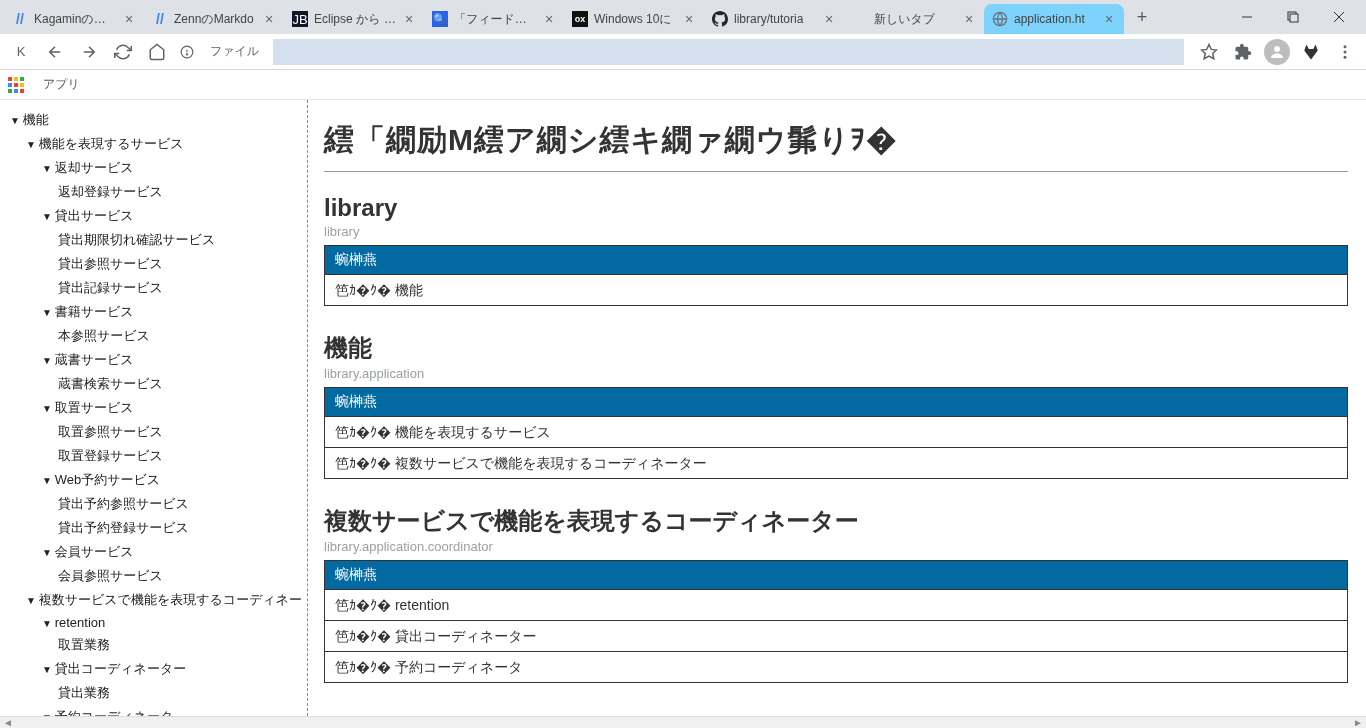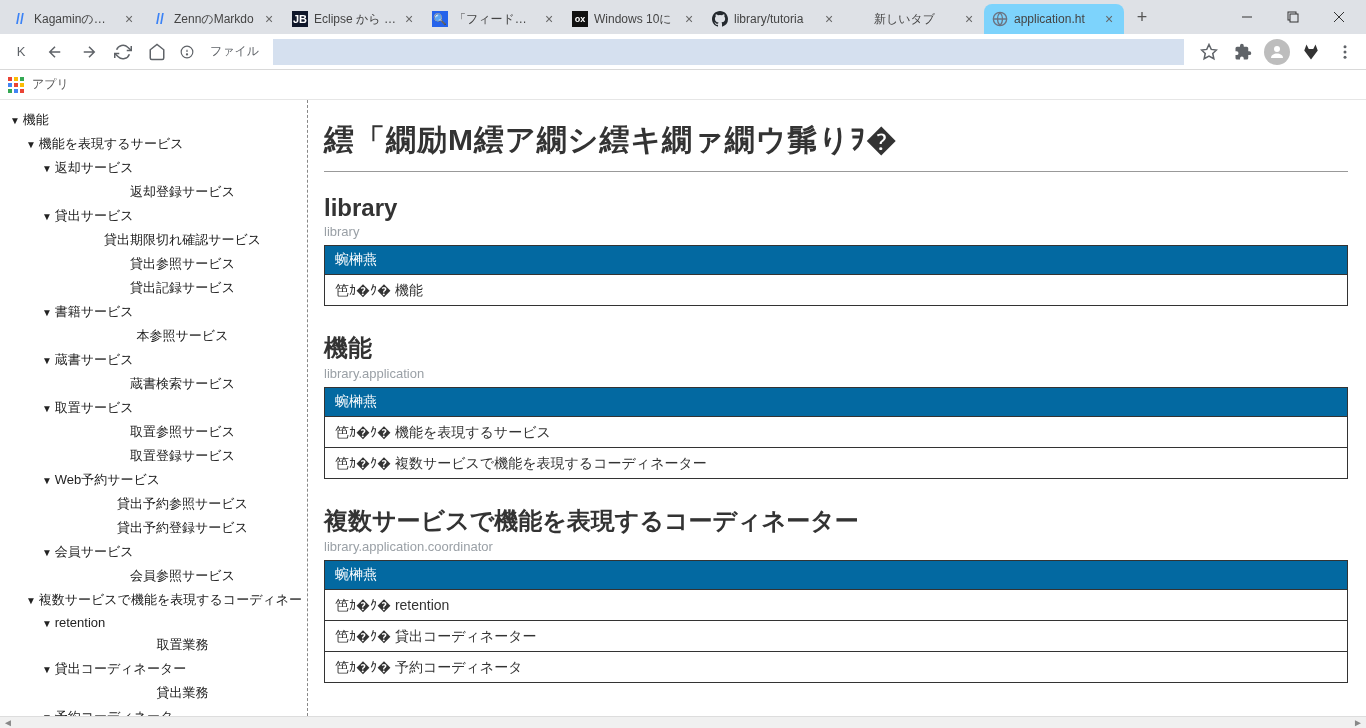--- a/index.html
+++ b/index.html
@@ -19,51 +19,51 @@
 
 
 .toolbar { display: flex; align-items: center; height: 36px; background: #fff; border-bottom: 1px solid #d9d9d9; padding: 0 6px; gap: 4px; }
 .tb-btn { width: 30px; height: 30px; display: inline-flex; align-items: center; justify-content: center; color: #5f6368; cursor: pointer; border-radius: 50%; }
 .addr-info { display: flex; align-items: center; gap: 16px; color: #5f6368; font-size: 12px; padding: 0 4px; }
 .addr-input { flex: 1; margin: 0 6px; background: #d5e0ef; border: none; height: 26px; padding: 0 8px; font-size: 13px; outline: none; }
 .tb-right { display: flex; align-items: center; gap: 4px; margin-left: auto; }
 .avatar { width: 26px; height: 26px; border-radius: 50%; background: #bdbdbd; display: inline-flex; align-items: center; justify-content: center; }
 
 
-.bookmarkbar { display: flex; align-items: center; height: 30px; padding: 0 8px; gap: 8px; color: #555; font-size: 12px; border-bottom: 1px solid #e6e6e6; background: #fff; }
+.bookmarkbar { display: flex; align-items: center; height: 30px; padding: 0 8px; gap: 19px; color: #555; font-size: 12px; border-bottom: 1px solid #e6e6e6; background: #fff; }
 .apps-icon { width: 16px; height: 16px; display: grid; grid-template-columns: repeat(3,4px); grid-template-rows: repeat(3,4px); gap: 2px; }
 .apps-icon span { background: #ea4335; }
 .apps-icon span:nth-child(2){background:#fbbc05}.apps-icon span:nth-child(3){background:#34a853}.apps-icon span:nth-child(4){background:#4285f4}.apps-icon span:nth-child(5){background:#ea4335}.apps-icon span:nth-child(6){background:#fbbc05}.apps-icon span:nth-child(7){background:#34a853}.apps-icon span:nth-child(8){background:#4285f4}.apps-icon span:nth-child(9){background:#ea4335}
 
 
 .page { display: flex; height: calc(728px - 34px - 36px - 30px - 12px); position: relative; }
 .sidebar { width: 307px; padding: 8px 0 8px 10px; overflow: auto; font-size: 13px; color: #222; }
 .tree li { list-style: none; }
 .tree .node { padding: 3px 0; white-space: nowrap; cursor: pointer; }
 .tree .caret::before { content: "▼ "; font-size: 10px; color: #222; }
 .tree ul { padding-left: 16px; }
-.tree .leaf { padding: 3px 0 3px 0; text-align: center; }
+.tree .leaf { padding: 3px 0 3px 0; }
 
 .divider { width: 1px; border-left: 1px dashed #888; }
 
 .content { flex: 1; padding: 8px 18px 20px 16px; overflow: auto; scrollbar-width: thin; }
 .content h1 { font-size: 30px; font-weight: 700; margin: 10px 0 10px; letter-spacing: 1px; }
 .content hr { border: none; border-top: 1px solid #999; margin: 8px 0 22px; }
 .content h2 { font-size: 24px; font-weight: 700; margin: 8px 0 2px; }
 .pkg { color: #9aa0a6; font-size: 13px; margin-bottom: 6px; }
 .tbl { width: 100%; border-collapse: collapse; border: 1px solid #333; margin-bottom: 26px; }
 .tbl th { background: #0369a1; color: #fff; text-align: left; font-weight: 400; padding: 5px 10px; font-size: 14px; border: 1px solid #333; }
 .tbl td { padding: 5px 10px; border: 1px solid #333; font-size: 14px; }
 
 .bottom-scroll { position: absolute; bottom: 0; left: 0; right: 0; height: 12px; background: #f0f0f0; border-top: 1px solid #ddd; display:flex; align-items:center; }
 .bottom-scroll .arrow { width:16px; text-align:center; color:#888; font-size:10px; }
 
 
 .fav-blue-slash { color:#3b82f6; font-weight:bold; font-size:14px; }
-.fav-jb { background:#0f172a; color:#fff; font-size:11px; font-weight:bold; width:16px; height:16px; display:inline-flex; align-items:center; justify-content:center; }
+.fav-jb { background:#0f172a; color:#fff; font-size:13px; font-weight:normal; width:16px; height:16px; display:inline-flex; align-items:center; justify-content:center; }
 .fav-mag { background:#2563eb; color:#fff; width:16px; height:16px; display:inline-flex; align-items:center; justify-content:center; font-size:11px; }
 .fav-ox { background:#111; color:#fff; width:16px; height:16px; display:inline-flex; align-items:center; justify-content:center; font-size:9px; font-weight:bold; }
 .fav-gh { width:16px; height:16px; }
 .fav-globe { color:#6b7280; }
 .fav-cat { color:#333; }
 </style>
 </head>
 <body>
 
 <div class="browser-chrome">

